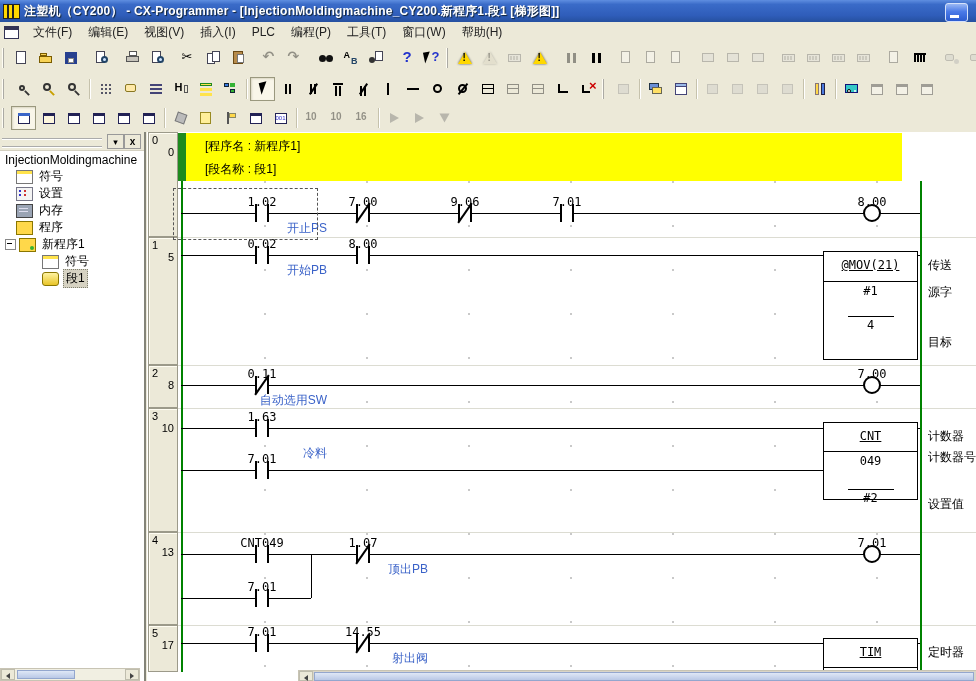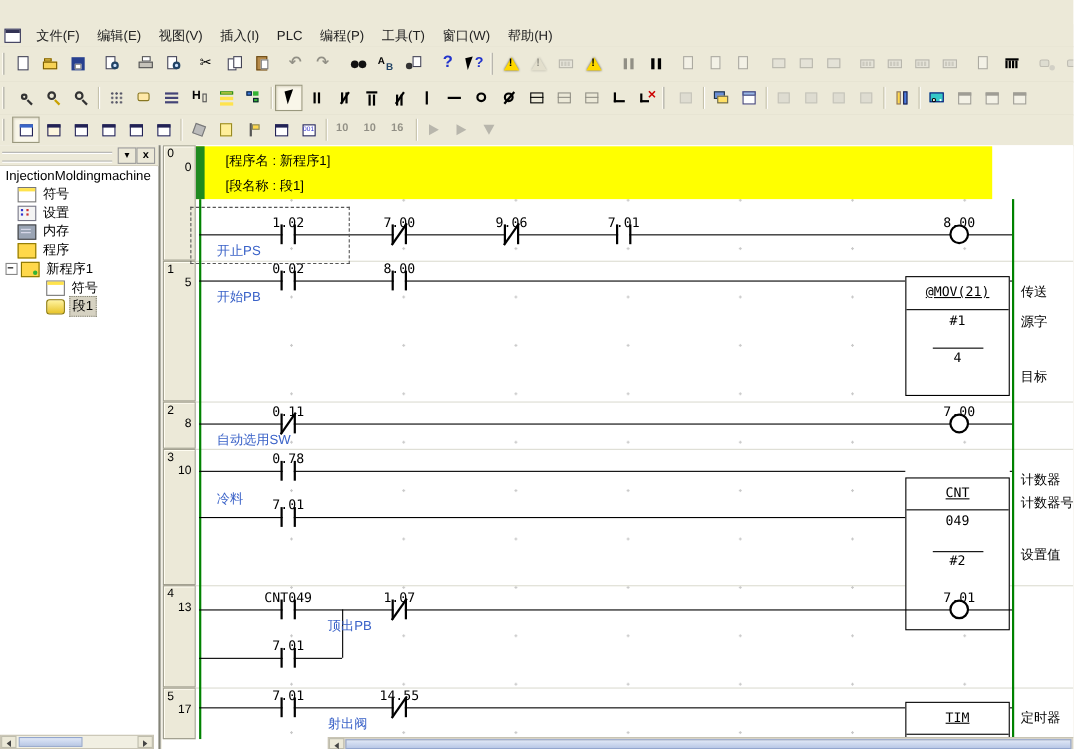--- a/index.html
+++ b/index.html
@@ -155,21 +155,21 @@
     background-image:radial-gradient(circle,#c9c9c9 1px,transparent 1.3px);background-size:102px 44px;background-position:36px 28px;}
   .rsep{position:absolute;left:0;width:798px;height:1px;background:#dcdcd2;}
   .busl{position:absolute;left:3px;width:2px;background:#008200;}
   .busr{position:absolute;left:742px;width:2px;background:#008200;}
   .wire{position:absolute;height:1px;background:#000;}
   .vwire{position:absolute;width:1px;background:#000;}
   .cbar{position:absolute;width:2px;height:18px;background:#000;}
   .cgap{position:absolute;width:10px;height:5px;background:#fff;}
   .cslash{position:absolute;width:24px;height:2px;background:#000;transform:rotate(-55deg);}
   .caddr{position:absolute;width:90px;text-align:center;font-family:"DejaVu Sans Mono","Liberation Mono",monospace;font-size:12px;}
-  .clabel{position:absolute;width:130px;text-align:left;font-size:12px;color:#3a62c8;}
+  .clabel{position:absolute;width:130px;text-align:right;font-size:12px;color:#3a62c8;}
   .coil{position:absolute;width:18px;height:18px;border:2px solid #000;border-radius:50%;background:#fff;box-sizing:border-box;}
   .iblock{position:absolute;left:645px;width:95px;border:1px solid #000;background:#fff;box-sizing:border-box;}
   .ib-title{position:absolute;left:0;width:100%;text-align:center;font-family:"DejaVu Sans Mono","Liberation Mono",monospace;font-size:12px;top:6px;text-decoration:underline;}
   .ib-div{position:absolute;left:0;width:100%;height:1px;background:#000;}
   .ib-op{position:absolute;left:0;width:100%;text-align:center;font-family:"DejaVu Sans Mono","Liberation Mono",monospace;font-size:12px;}
   .ib-ol{position:absolute;left:24px;width:46px;height:1px;background:#000;}
   .blabel{position:absolute;left:750px;width:48px;font-size:12px;}
   #banner{position:absolute;left:0;top:1px;width:798px;height:48px;background:#ffff00;}
   #banner .gstrip{position:absolute;left:0;top:0;width:8px;height:48px;background:#1f8a1f;}
   #banner .bl{position:absolute;left:27px;font-size:12px;}
@@ -181,20 +181,27 @@
   .sb-btn.l:before{border-right:4px solid #444;}
   .sb-btn.r:before{border-left:4px solid #444;}
   .sb-thumb{position:absolute;top:1px;height:9px;background:linear-gradient(180deg,#dfe7f6,#b9c8e6);border:1px solid #93a6ce;box-sizing:border-box;}
   #tree-sb{left:0;top:536px;width:140px;height:13px;}
   #ladder-sb{left:151px;top:538px;width:825px;height:12px;background:#d9d5c9;}
 </style>
 </head>
 <body>
 
 <div id="app" data-name="application-window">
+  <div id="titlebar" data-name="title-bar">
+    <span id="app-icon" data-name="app-icon"></span>
+    <span id="title-text" data-name="window-title">注塑机（CY200） - CX-Programmer - [InjectionMoldingmachine_CY200.新程序1.段1 [梯形图]]</span>
+    <span id="btn-min" data-name="minimize-button">
+        <span class="minus"></span>
+      </span>
+  </div>
   <div id="menubar" data-name="menu-bar">
     <span class="mdi-ic" data-name="mdi-child-icon"></span>
   <span class="menu-item" data-name="menu-item-1">文件(F)</span>
       <span class="menu-item" data-name="menu-item-2">编辑(E)</span>
       <span class="menu-item" data-name="menu-item-3">视图(V)</span>
       <span class="menu-item" data-name="menu-item-4">插入(I)</span>
       <span class="menu-item" data-name="menu-item-5">PLC</span>
       <span class="menu-item" data-name="menu-item-6">编程(P)</span>
       <span class="menu-item" data-name="menu-item-7">工具(T)</span>
       <span class="menu-item" data-name="menu-item-8">窗口(W)</span>
@@ -644,28 +651,28 @@
           <div class="clabel" data-name="contact-comment" style="left: 19px; top: 260px;">自动选用SW</div>
           <div class="coil" data-name="output-coil" style="left: 685px; top: 244px;"></div>
           <div class="caddr" data-name="coil-address" style="left: 649px; top: 235px;">7.00</div>
           <div class="wire" data-name="rung-wire" style="left: 3px; top: 296px; width: 642px;"></div>
           <div class="wire" data-name="rung-wire" style="left: 3px; top: 338px; width: 642px;"></div>
           <div class="wire" data-name="block-bus-connector" style="left: 740px; top: 296px; width: 2px;"></div>
           <div data-name="contact-no" style="position: absolute; left: 24px; top: 276px; width: 120px; height: 40px; pointer-events: auto;"></div>
           <div class="cgap" data-name="contact-gap" style="left: 79px; top: 294px;"></div>
           <div class="cbar" data-name="contact-bar-left" style="left: 77px; top: 287px;"></div>
           <div class="cbar" data-name="contact-bar-right" style="left: 89px; top: 287px;"></div>
-          <div class="caddr" data-name="contact-address" style="left: 39px; top: 278px;">0.78</div>
+          <div class="caddr" data-name="contact-address" style="left: 39px; top: 278px;">1.63</div>
           <div class="clabel" data-name="contact-comment" style="left: 19px; top: 303px; margin-top: 10px;">冷料</div>
           <div data-name="contact-no" style="position: absolute; left: 24px; top: 318px; width: 120px; height: 40px; pointer-events: auto;"></div>
           <div class="cgap" data-name="contact-gap" style="left: 79px; top: 336px;"></div>
           <div class="cbar" data-name="contact-bar-left" style="left: 77px; top: 329px;"></div>
           <div class="cbar" data-name="contact-bar-right" style="left: 89px; top: 329px;"></div>
           <div class="caddr" data-name="contact-address" style="left: 39px; top: 320px;">7.01</div>
-          <div class="iblock" data-name="instruction-block" style="top: 302px; height: 139px;">
+          <div class="iblock" data-name="instruction-block" style="top: 290px; height: 78px;">
             <div class="ib-title" data-name="instruction-title">CNT</div>
             <div class="ib-div" data-name="instruction-divider" style="top: 28px;"></div>
             <div class="ib-op" data-name="instruction-operand-1" style="top: 31px;">049</div>
             <div class="ib-ol" data-name="operand-overline" style="top: 66px;"></div>
             <div class="ib-op" data-name="instruction-operand-2" style="top: 68px;">#2</div>
           </div>
           <div class="blabel" data-name="operand-label" style="top: 296px;">计数器</div>
           <div class="blabel" data-name="operand-label" style="top: 317px;">计数器号</div>
           <div class="blabel" data-name="operand-label" style="top: 364px;">设置值</div>
           <div class="wire" data-name="rung-wire" style="left: 3px; top: 422px; width: 739px;"></div>

